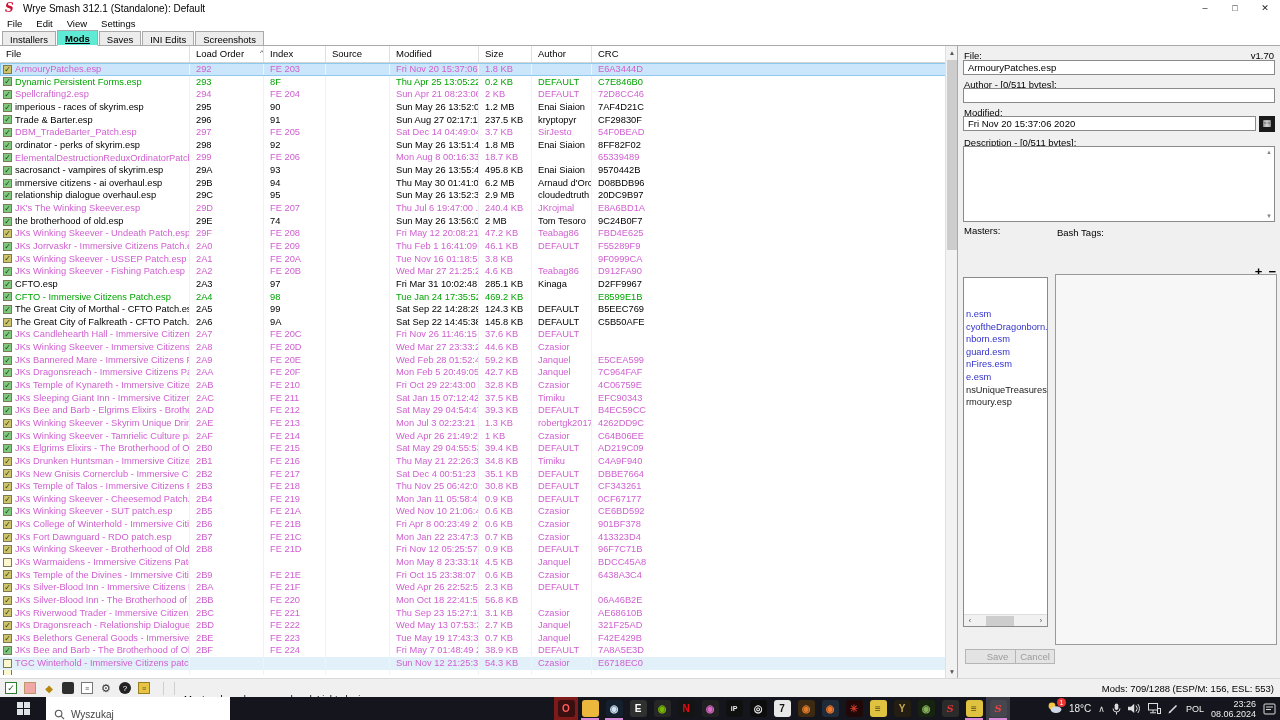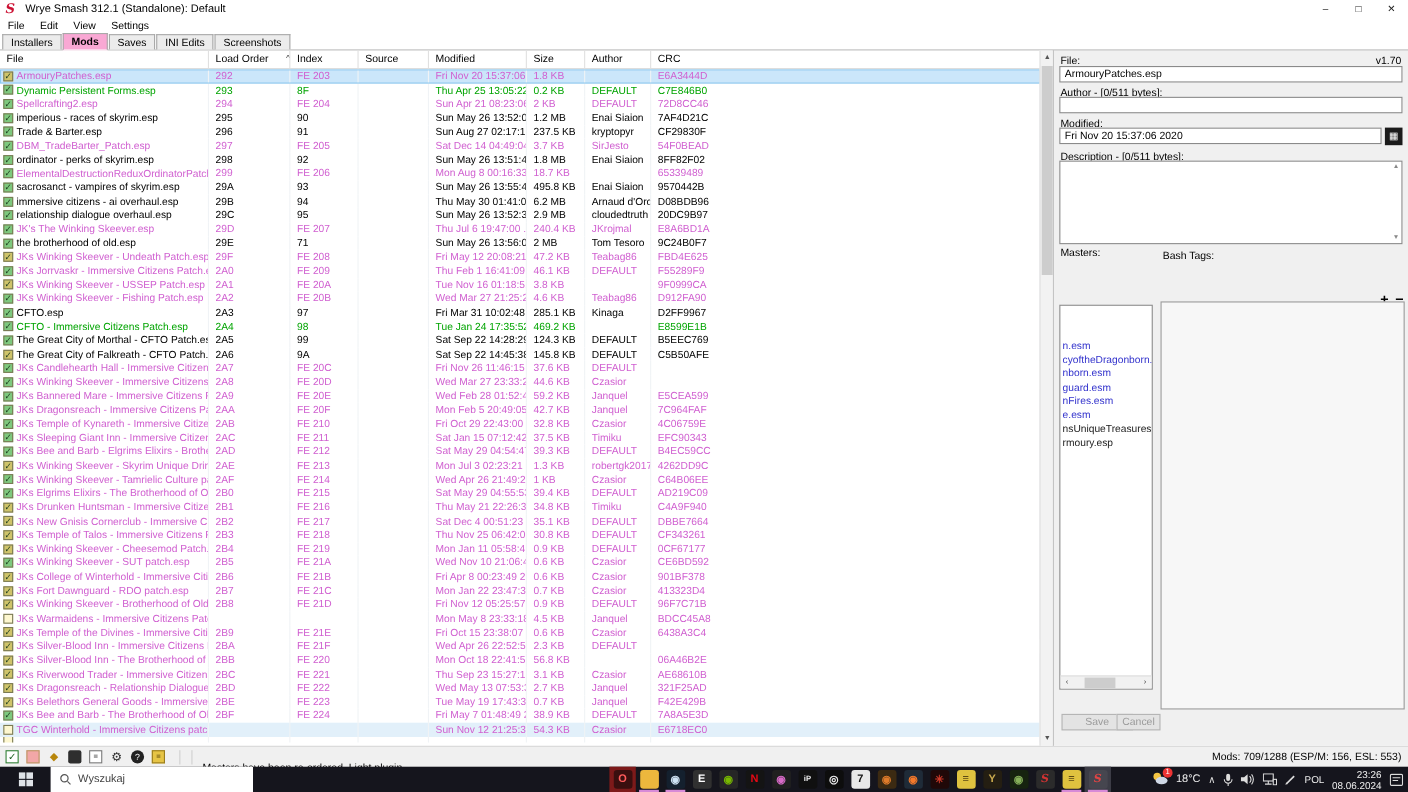--- a/index.html
+++ b/index.html
@@ -13,21 +13,21 @@
     font-family:"DejaVu Serif", serif; font-style:italic; font-weight:bold; font-size:12px; line-height:12px; }
   .win-controls { margin-left:auto; display:flex; height:16px; }
   .win-btn { width:30px; text-align:center; font-size:9px; line-height:16px; color:#222; }
 
   
   .menubar { height:14px; display:flex; align-items:center; gap:14px; padding-left:7px; font-size:9.5px; background:#fff; }
 
   
   .tabbar { height:16px; display:flex; align-items:flex-end; background:#fff; padding-left:2px; border-bottom:1px solid #a9a9a9; }
   .tab { font-size:9.5px; padding:2px 7px 1px; border:1px solid #a9a9a9; border-bottom:none; background:#ececec; color:#000; margin-right:1px; height:14px; }
-  .tab.active { background:#f9a8d4; height:16px; position:relative; top:1px; border-bottom:1px solid #fff; font-weight:bold; }
+  .tab.active { background:#5eead4; height:16px; position:relative; top:1px; border-bottom:1px solid #fff; font-weight:bold;text-decoration:underline; }
 
   
   .main { flex:1; display:flex; min-height:0; position:relative; }
 
   
   .table-wrap { width:958px; display:flex; flex-direction:column; border-right:1px solid #a9a9a9; position:relative; }
   .thead { display:grid; grid-template-columns:190px 74px 62px 64px 89px 53px 60px 1fr; height:17px;
     border-bottom:1px solid #d5d5d5; font-size:9.5px; background:#fff; }
   .thead > div { padding:2px 0 0 6px; border-right:1px solid #e0e0e0; white-space:nowrap; overflow:hidden; display:flex; }
   .sort-arrow { margin-left:16px; font-size:8px; color:#444; }
@@ -81,21 +81,21 @@
   .sic.gear  { color:#333; font-size:11px; }
   .sic.help  { background:#222; border-radius:50%; color:#fff; font-size:8px; }
   .sic.ydoc  { background:#e6c445; border:1px solid #9a7d1d; font-size:7px; color:#6b5610; }
   .sdiv { width:1px; height:13px; background:#cfcfcf; margin:0 5px; }
   .smsg { padding-left:4px;margin-top:20px; }
   .scount { margin-left:auto; padding-right:6px; }
 
   
   .taskbar { height:23px; background:#15151d; display:flex; align-items:stretch; color:#eee; }
   .start { width:46px; display:flex; align-items:center; justify-content:center; }
-  .search { width:184px; background:#fff; display:flex; align-items:center; gap:6px; padding-left:8px; color:#444; font-size:10px; }
+  .search { width:184px; background:#fff; display:flex; align-items:flex-end; gap:6px; padding-left:8px; color:#444; font-size:10px; }
   .ticons { display:flex; align-items:stretch; margin-left:324px; }
   .ticon { width:24px; display:flex; align-items:center; justify-content:center; position:relative; }
   .tglyph { width:17px; height:17px; border-radius:3px; display:flex; align-items:center; justify-content:center; font-size:10px; font-weight:bold; }
   .ticon .ul { position:absolute; bottom:0; left:3px; right:3px; height:2px; background:#d78ad7; }
   .ticon.hl { background:#7d1a1a; }
   .ticon.act { background:#3c3c46; }
   .tray { margin-left:auto; display:flex; align-items:center; gap:7px; padding-right:4px; font-size:9px; }
   .tray .temp { font-size:10px; }
   .caret { font-size:9px; color:#ddd; }
   .clock { text-align:right; line-height:10px; font-size:9px; }
@@ -319,21 +319,21 @@
             <div>240.4 KB</div>
             <div>JKrojmal</div>
             <div>E8A6BD1A</div>
           </div>
           <div class="row c-black">
             <div class="fcell">
               <span class="cb ck-green">✓</span>
               <span>the brotherhood of old.esp</span>
             </div>
             <div>29E</div>
-            <div>71</div>
+            <div>74</div>
             <div></div>
             <div>Sun May 26 13:56:0...</div>
             <div>2 MB</div>
             <div>Tom Tesoro</div>
             <div>9C24B0F7</div>
           </div>
           <div class="row c-magenta">
             <div class="fcell">
               <span class="cb ck-khaki">✓</span>
               <span>JKs Winking Skeever - Undeath Patch.esp</span>

